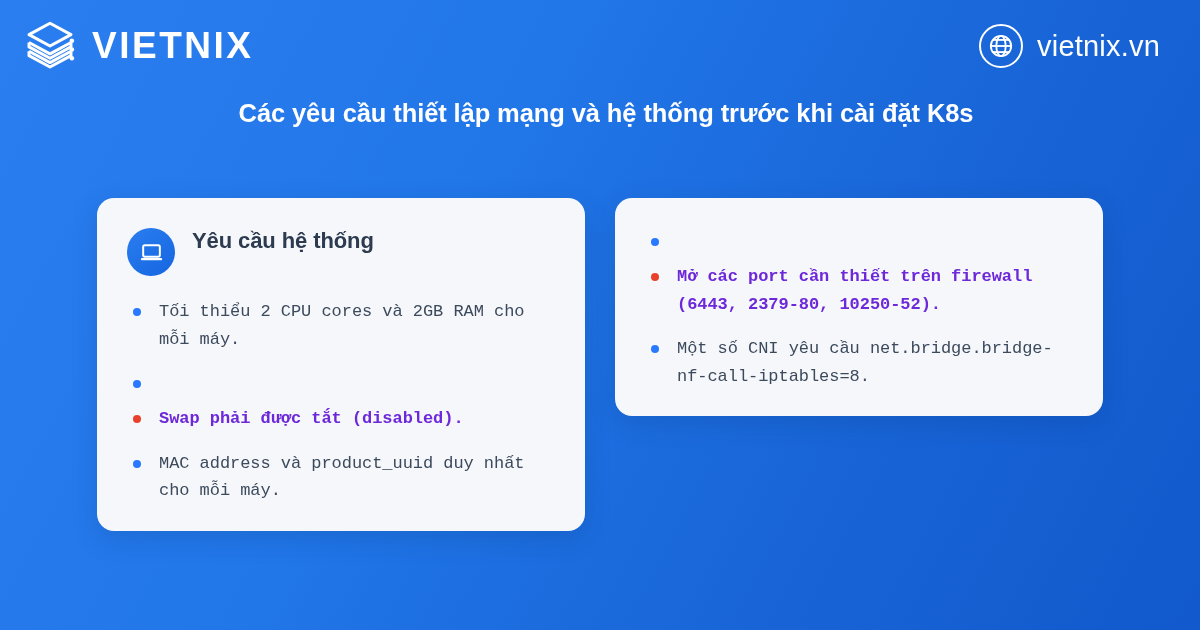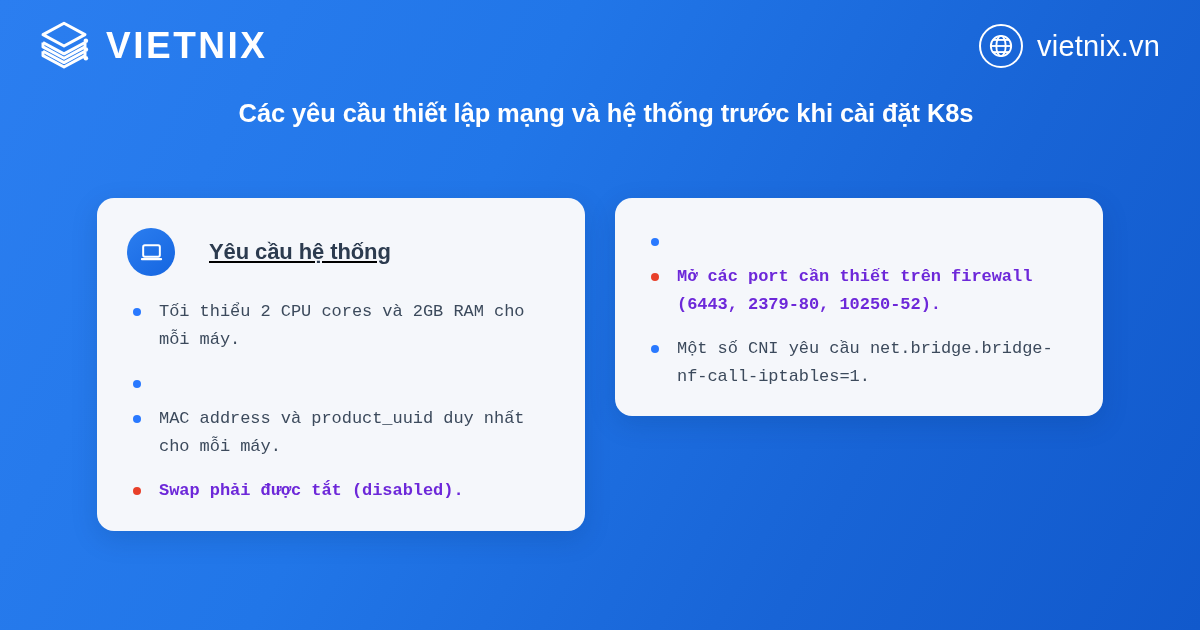--- a/index.html
+++ b/index.html
@@ -17,21 +17,21 @@
   }
 
   
   .header {
     position: absolute;
     top: 0; left: 0; right: 0;
     height: 92px;
     display: flex;
     align-items: center;
     justify-content: space-between;
-    padding: 0 40px 0 36px;
+    padding: 0 40px 0 22px;
   }
 
   .brand {
     display: flex;
     align-items: center;
     gap: 14px;
   }
 
   .brand-logo { width: 56px; height: 56px; display: block; }
 
@@ -92,24 +92,22 @@
   .card {
     width: 488px;
     background: #f5f7fb;
     border-radius: 17px;
     padding: 30px 30px 26px 30px;
     box-shadow: 0 8px 26px rgba(8, 48, 112, 0.18);
   }
 
   .card-head {
     display: flex;
-    align-items: center;
-    gap: 34px;
+    gap: 17px;
     margin-bottom: 22px;
-    text-decoration: underline;
   }
 
   .card-icon {
     width: 48px; height: 48px;
     border-radius: 50%;
     background: linear-gradient(140deg, #2b7ef0 0%, #1565e0 100%);
     display: flex;
     align-items: center;
     justify-content: center;
     flex: 0 0 auto;
@@ -204,40 +202,40 @@
       <span class="card-title">Yêu cầu hệ thống</span>
     </div>
     <ul class="bullets">
       <li class="bullet">
         <span class="dot"></span>
         <span class="bullet-text">Tối thiểu 2 CPU cores và 2GB RAM cho mỗi máy.</span>
       </li>
       <li class="bullet">
         <span class="dot"></span>
       </li>
+      <li class="bullet accent">
+        <span class="dot"></span>
+        <span class="bullet-text">Swap phải được tắt (disabled).</span>
+      </li>
       <li class="bullet">
         <span class="dot"></span>
         <span class="bullet-text">MAC address và product_uuid duy nhất cho mỗi máy.</span>
-      </li>
-      <li class="bullet accent">
-        <span class="dot"></span>
-        <span class="bullet-text">Swap phải được tắt (disabled).</span>
       </li>
     </ul>
   </section>
 
   <section class="card">
     <ul class="bullets">
       <li class="bullet">
         <span class="dot"></span>
       </li>
       <li class="bullet accent">
         <span class="dot"></span>
         <span class="bullet-text">Mở các port cần thiết trên firewall (6443, 2379-80, 10250-52).</span>
       </li>
       <li class="bullet">
         <span class="dot"></span>
-        <span class="bullet-text">Một số CNI yêu cầu net.bridge.bridge-nf-call-iptables=1.</span>
+        <span class="bullet-text">Một số CNI yêu cầu net.bridge.bridge-nf-call-iptables=8.</span>
       </li>
     </ul>
   </section>
 
 </div>
 
 </body></html>

